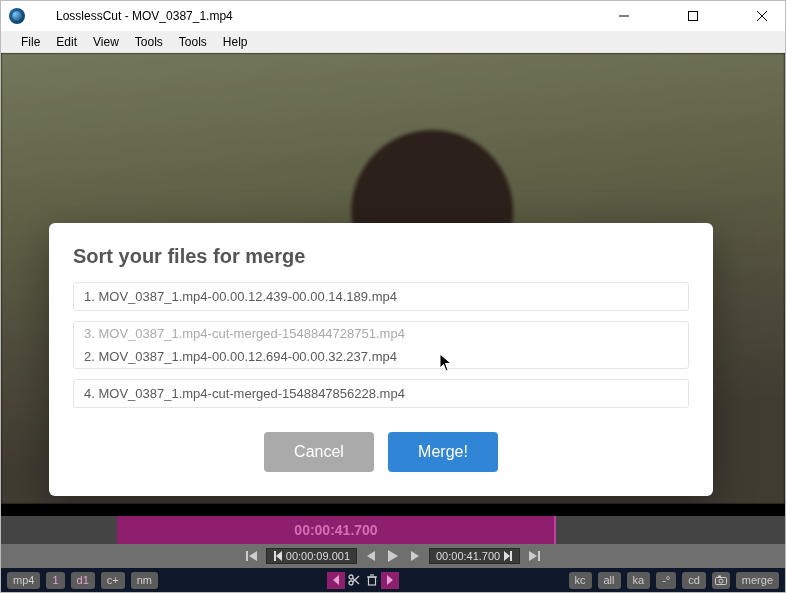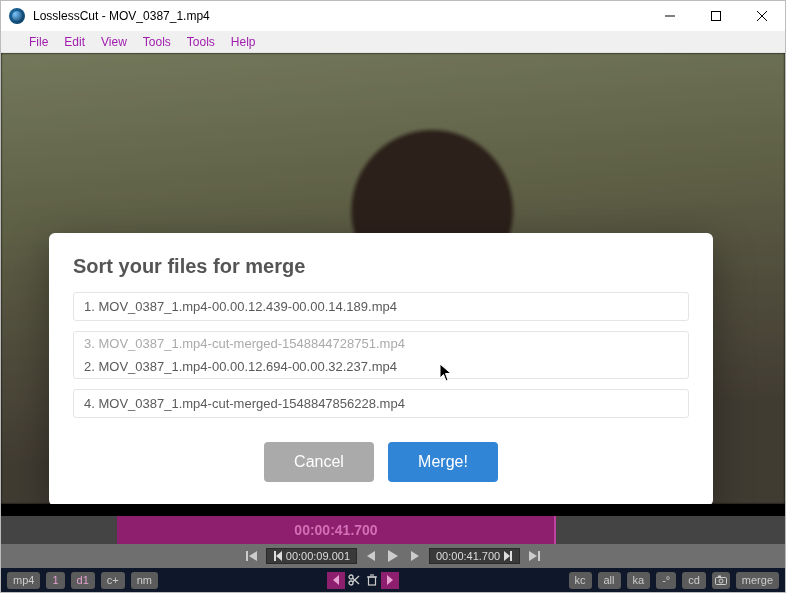--- a/index.html
+++ b/index.html
@@ -1,42 +1,42 @@
 <!DOCTYPE html>
 <html><head>
 <meta charset="utf-8">
 <style>
   * { box-sizing: border-box; margin: 0; padding: 0; font-family: -apple-system, "Segoe UI", Arial, sans-serif; }
   html, body { width: 786px; height: 593px; overflow: hidden; background: #fff; }
   .window { width: 786px; height: 593px; border: 1px solid #bbb; display: flex; flex-direction: column; background:#fff; }
 
   
-  .titlebar { height: 30px; display:flex; align-items:center; background:#fff; border-bottom:0; }
+  .titlebar { height: 30px; display:flex; align-items:center; background:#fff; border-bottom:0;gap:23px; }
   .titlebar .app-icon { width:16px;height:16px;margin:0 8px;border-radius:50%; background:linear-gradient(135deg,#1e6aa1,#0b3e63); position:relative;}
   .titlebar .app-icon::after{content:"";position:absolute;left:3px;top:3px;width:10px;height:10px;border-radius:50%;background:radial-gradient(circle at 30% 30%,#7cc5ff,#0b3e63);}
   .titlebar .title { font-size:12px; color:#000; flex:0 0 auto; }
   .titlebar .spacer { flex:1; }
   .winbtn { width:46px;height:30px;display:flex;align-items:center;justify-content:center;color:#000;font-size:10px; }
   .winbtn svg{overflow:visible;}
 
   
-  .menubar { height:22px; background:#f0f0f0; display:flex; align-items:center; padding:0 20px; font-size:12px; color:#a21caf; border-bottom:1px solid #e3e3e3;}
+  .menubar { height:22px; background:#f0f0f0; display:flex; align-items:center; padding:0 12px; font-size:12px; color:#000000; border-bottom:1px solid #e3e3e3;}
   .menubar .menu-item { padding:2px 8px; }
 
   
   .main { flex:1; position:relative; background:#000; overflow:hidden;}
   .video-bg { position:absolute; inset:0; background:
     radial-gradient(circle at 55% 35%, #3a2b22 0%, #3a2b22 15%, transparent 16%),
     radial-gradient(ellipse at 52% 60%, #4a162a 0%, #4a162a 10%, transparent 11%),
     linear-gradient(175deg, #9aa07a 0%, #7d7f5c 35%, #6c6851 55%, #575043 80%);
     filter: blur(1px) brightness(0.75);
   }
 
   
-  .modal { position:absolute; left:48px; top:170px; width:664px; background:#fff; border-radius:6px; box-shadow:0 12px 40px rgba(0,0,0,0.35); padding:22px 24px 24px 24px;margin-top:10px; }
+  .modal { position:absolute; left:48px; top:170px; width:664px; background:#fff; border-radius:6px; box-shadow:0 12px 40px rgba(0,0,0,0.35); padding:22px 24px 24px 24px; }
   .modal-heading { font-size:20px; font-weight:600; color:#555; margin-bottom:14px;}
   .file-list { display:flex; flex-direction:column; gap:10px; }
   .file-item { border:1px solid #e5e5e5; border-radius:3px; padding:6px 10px; font-size:13px; color:#5a5a5a; background:#fff; cursor:move; }
   .file-group { border:1px solid #e5e5e5; border-radius:3px; background:#fff;}
   .file-group .sub { padding:4px 10px; font-size:13px; color:#5a5a5a; }
   .file-group .sub.faint { color:#aaa; }
   .modal-buttons { display:flex; gap:14px; justify-content:center; margin-top:24px;}
   .btn { min-width:110px; height:40px; border:none; border-radius:4px; font-size:16px; color:#fff; cursor:pointer; }
   .btn.primary { background:#3085d6; }
   .btn.secondary { background:#aaa; }

